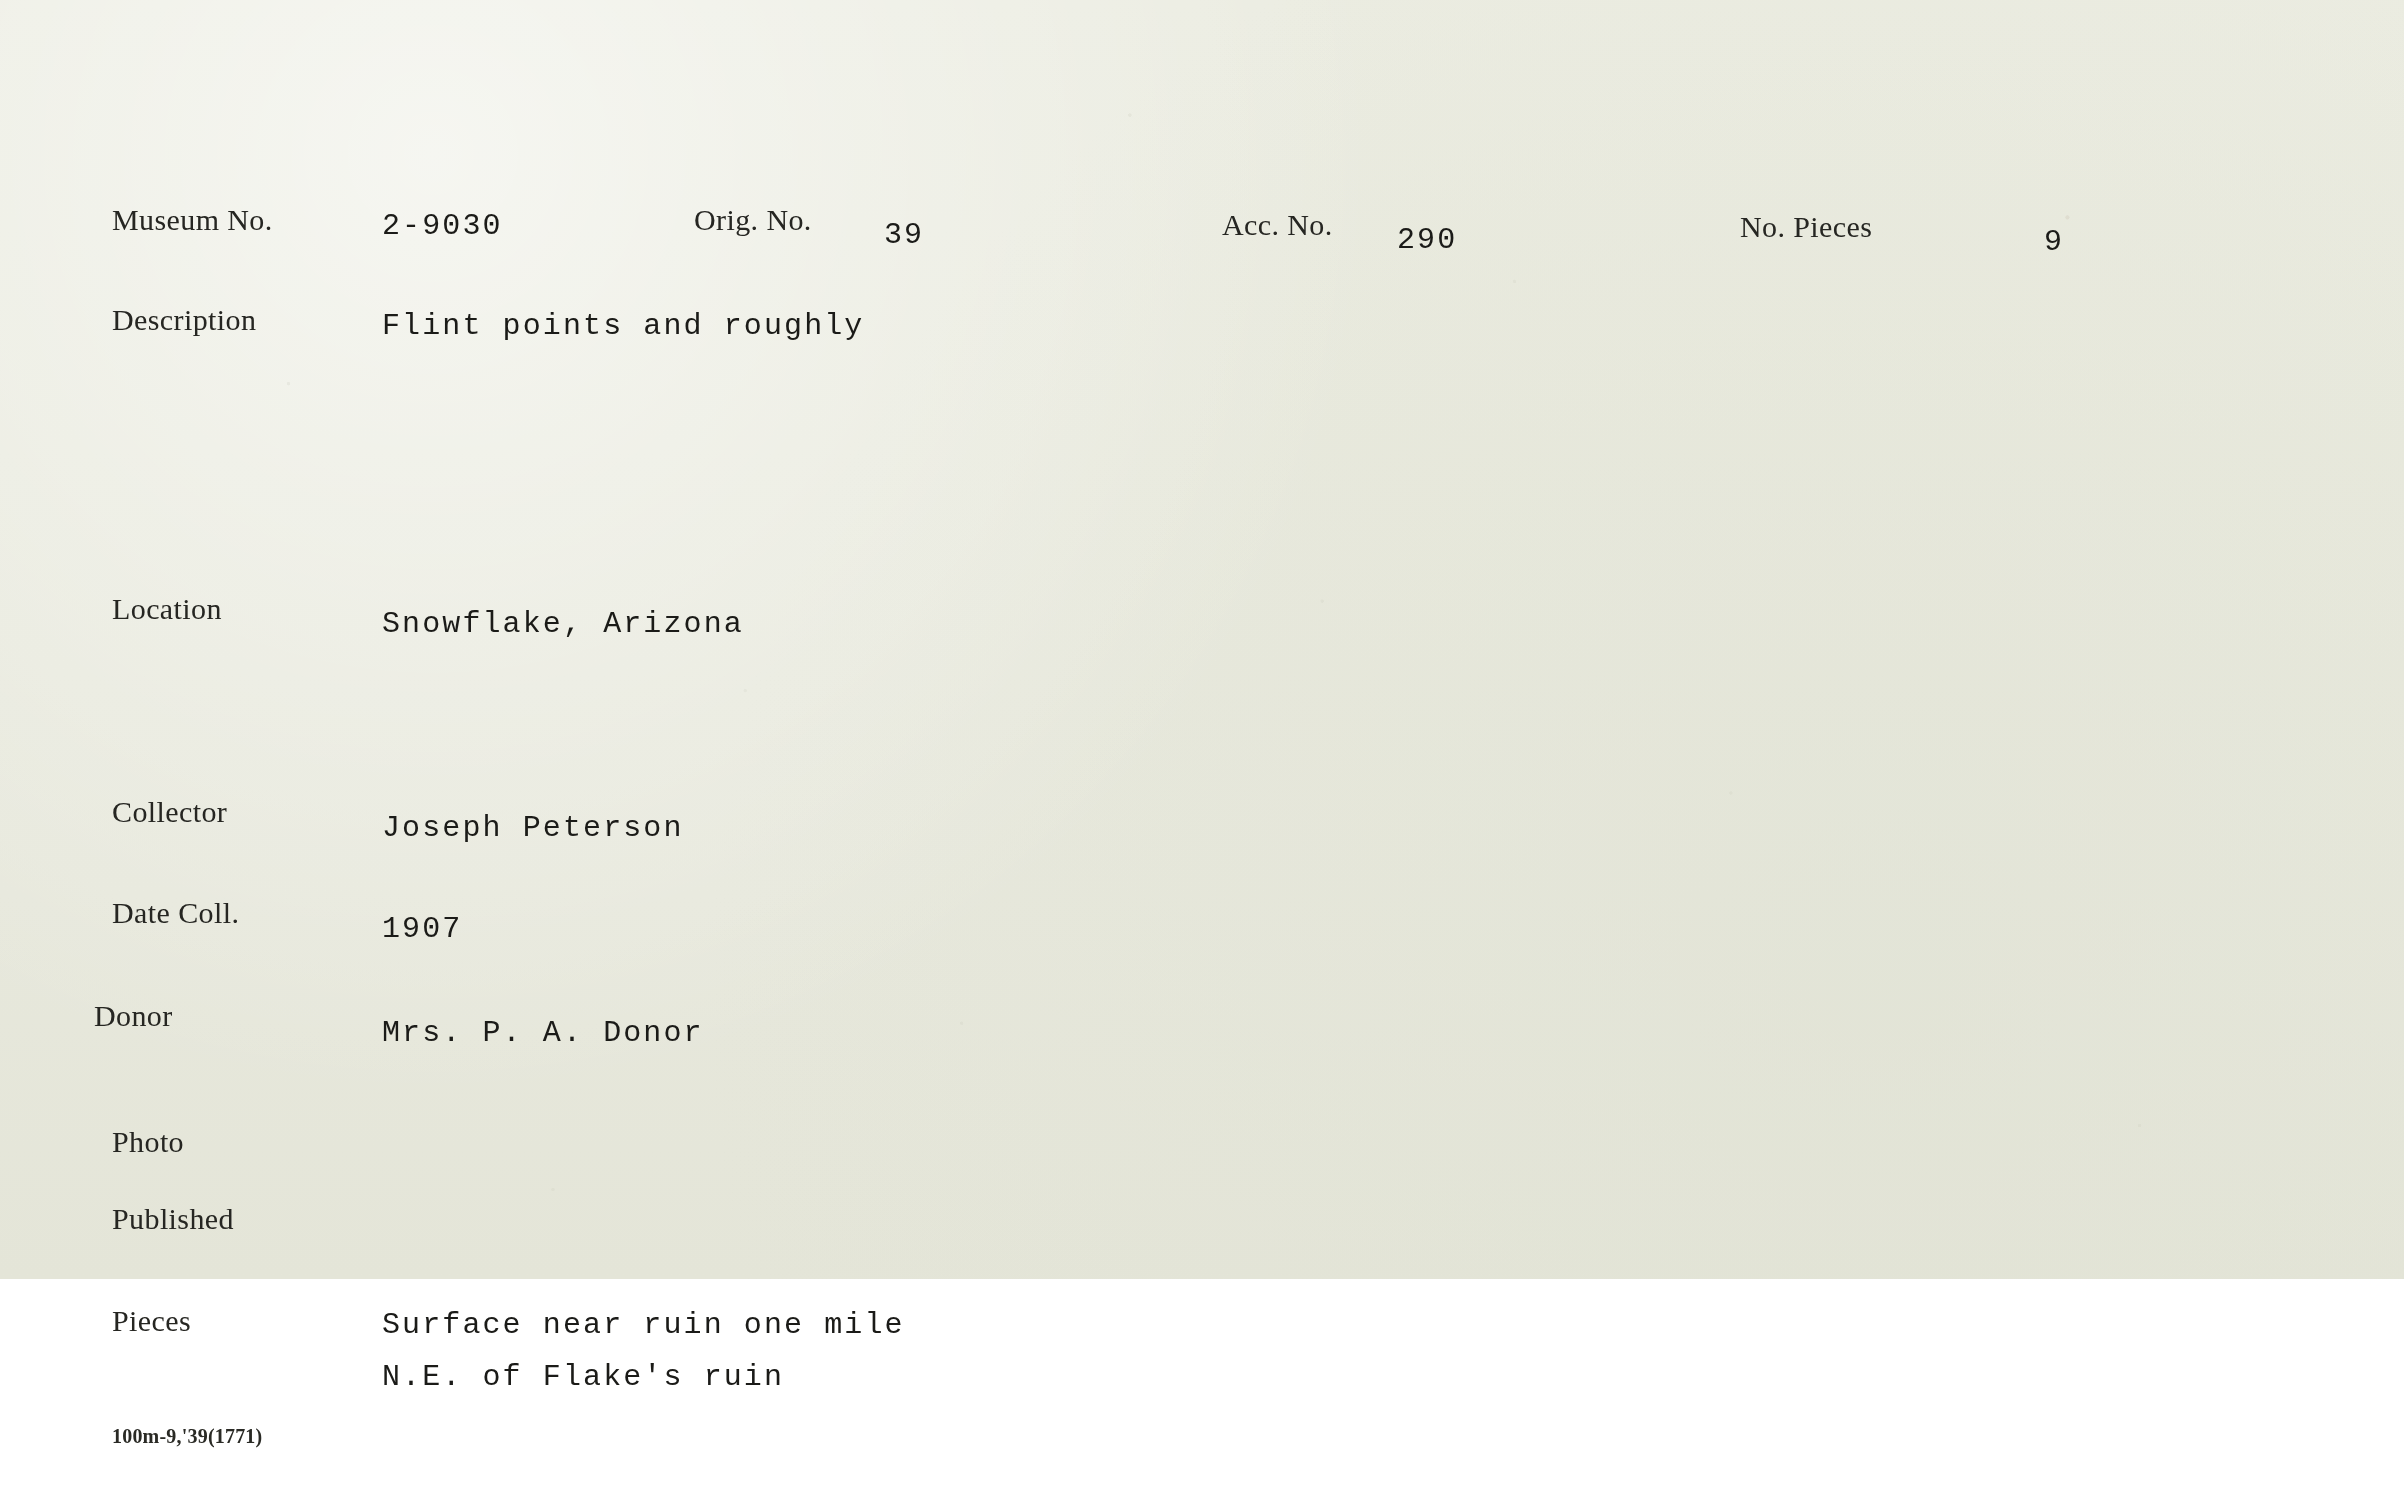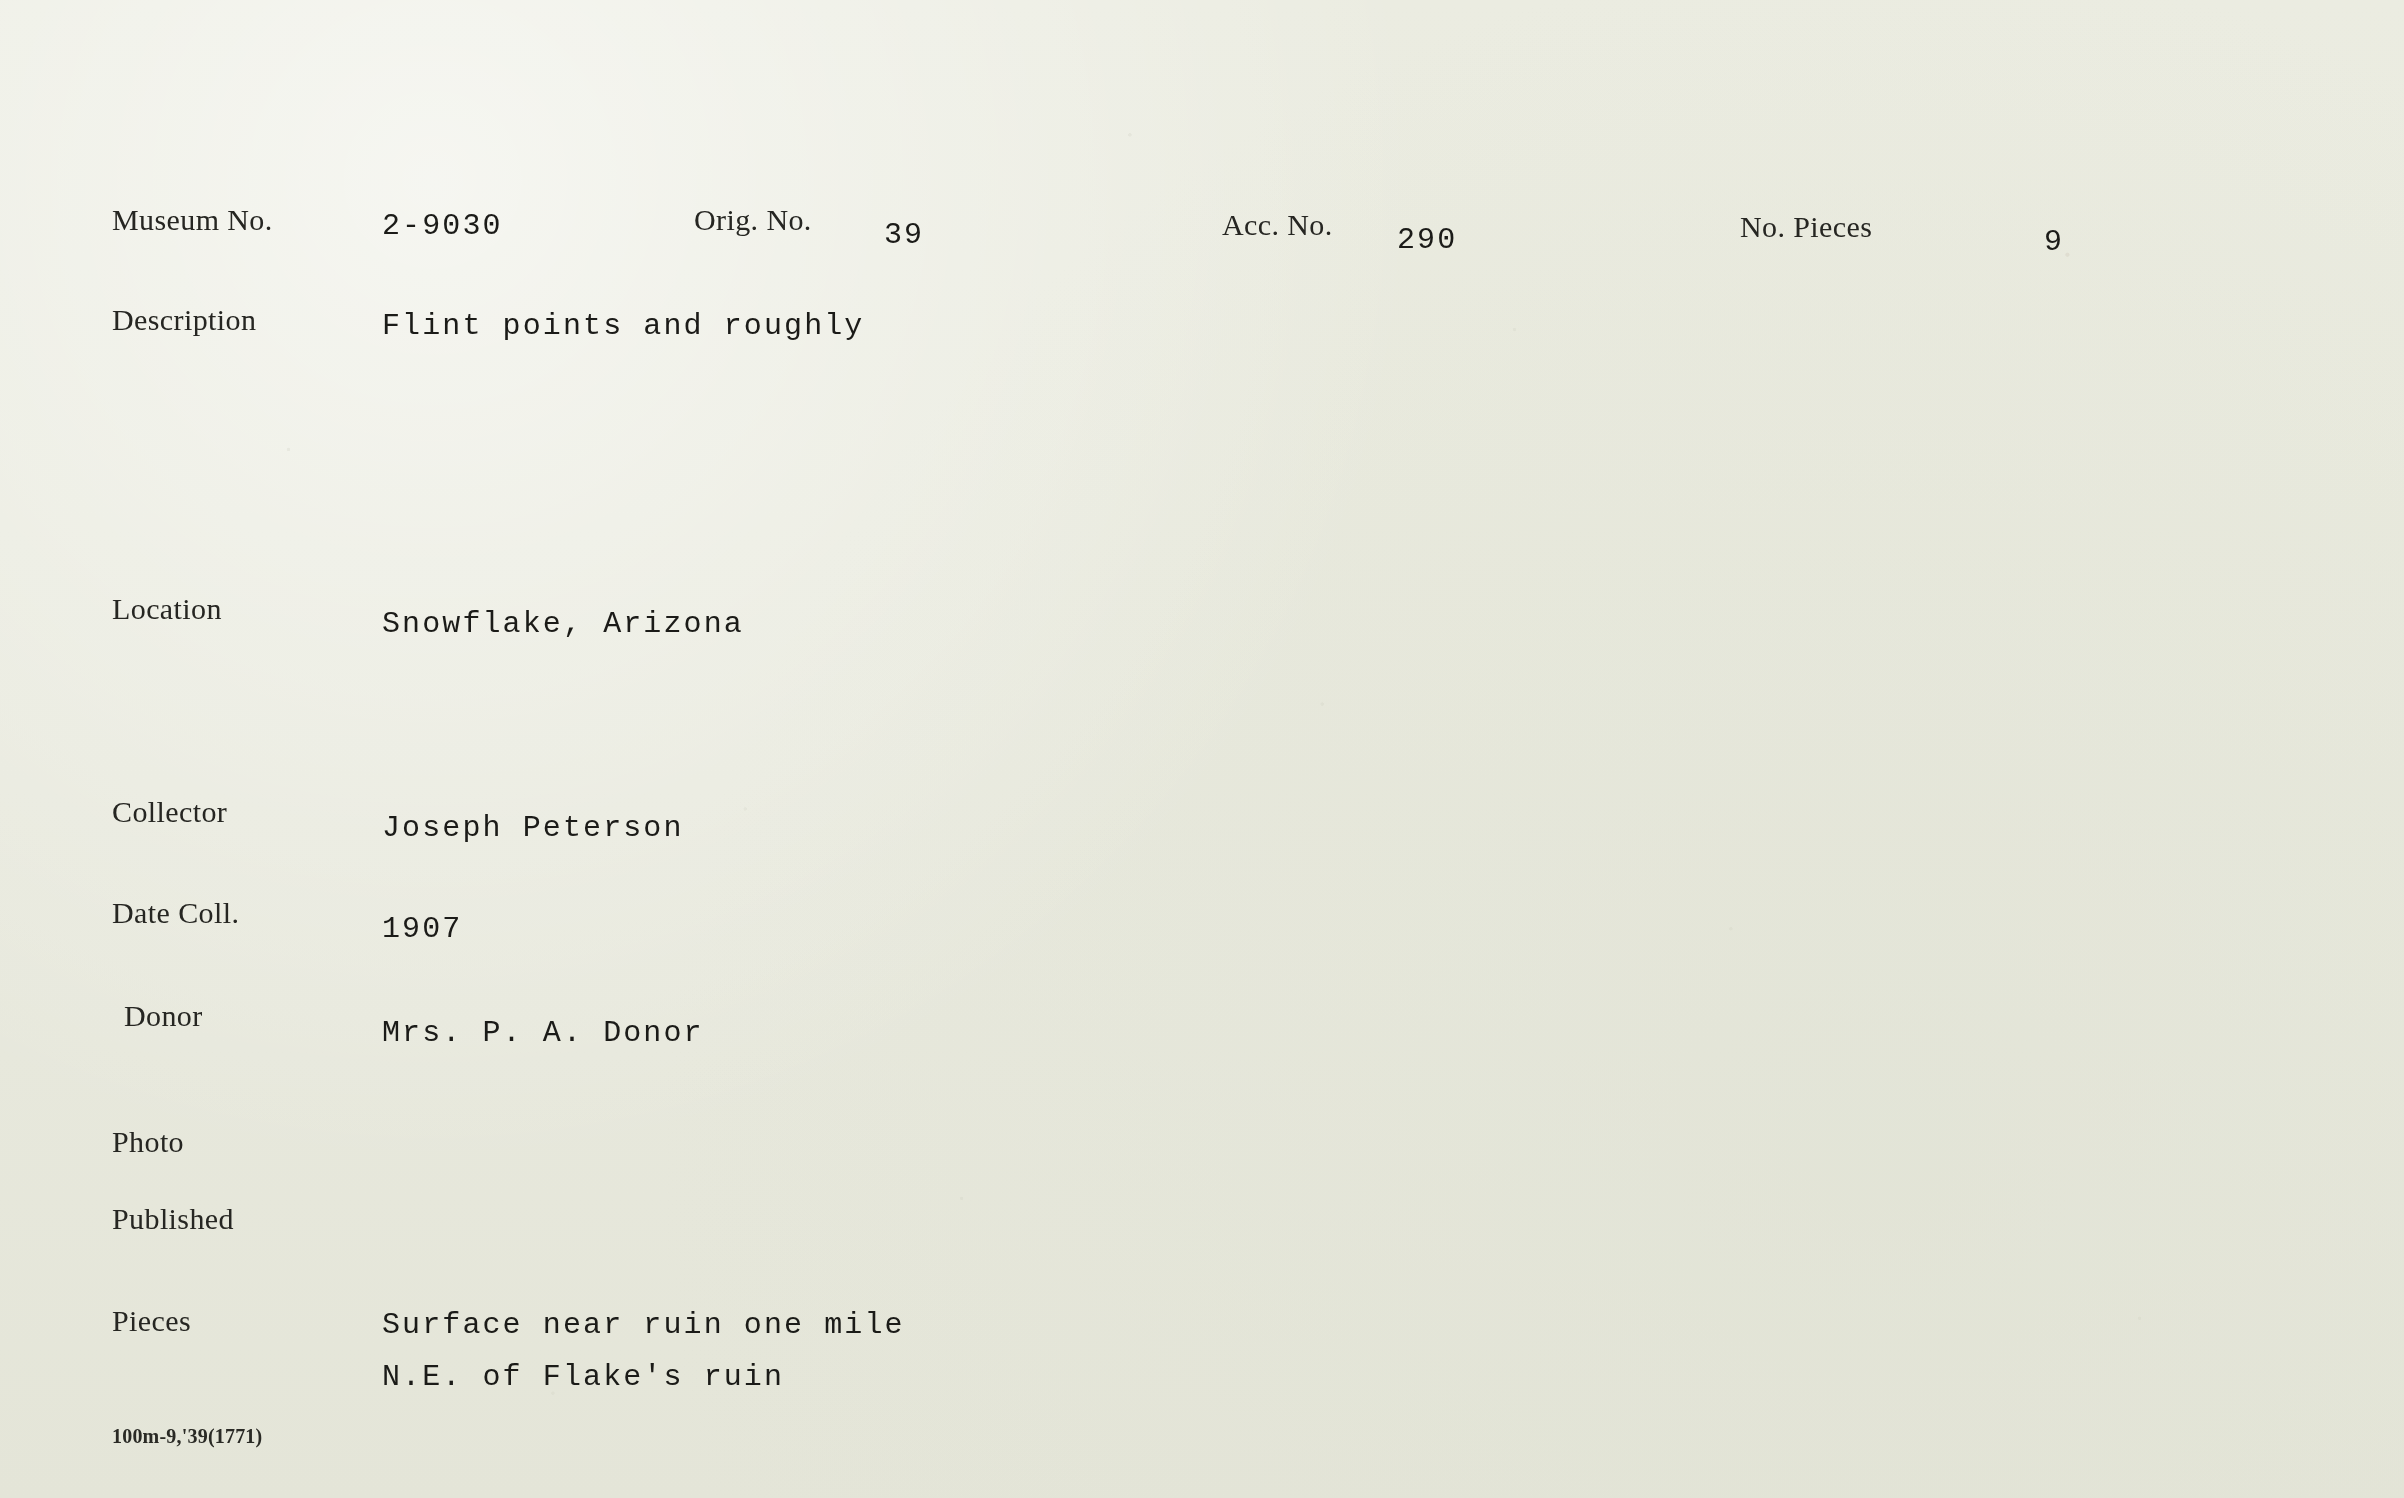--- a/index.html
+++ b/index.html
@@ -13,21 +13,21 @@
     overflow: hidden;
     font-family: "Liberation Serif", serif;
   }
 
   
   #card {
     position: absolute;
     left: 0;
     top: 0;
     width: 2404px;
-    height: 1498px;
+    height: 1279px;
     background:
       radial-gradient(circle at 18% 12%, rgba(255,255,255,0.55) 0%, rgba(255,255,255,0) 42%),
       radial-gradient(circle at 78% 78%, rgba(224,226,212,0.6) 0%, rgba(224,226,212,0) 55%),
       linear-gradient(180deg, #ebece1 0%, #e9eade 35%, #e7e8dc 70%, #e4e5d8 100%);
   }
 
   
   #grain {
     position: absolute;
     inset: 0;
@@ -101,21 +101,21 @@
 
   <div class="label" style="left:112px; top:592px;">Location</div>
   <div class="typed" style="left:382px; top:598px;">Snowflake, Arizona</div>
 
   <div class="label" style="left:112px; top:795px;">Collector</div>
   <div class="typed" style="left:382px; top:802px;">Joseph Peterson</div>
 
   <div class="label" style="left:112px; top:896px;">Date Coll.</div>
   <div class="typed" style="left:382px; top:903px;">1907</div>
 
-  <div class="label" style="left:124px; top:999px;">Donor</div>
+  <div class="label" style="left:94px; top:999px;">Donor</div>
   <div class="typed" style="left:382px; top:1007px;">Mrs. P. A. Donor</div>
 
   <div class="label" style="left:112px; top:1100px;margin-top:25px;">Photo</div>
   <div class="typed" style="left:382px; top:1107px;"></div>
 
   <div class="label" style="left:112px; top:1202px;">Published</div>
   <div class="typed" style="left:382px; top:1209px;"></div>
 
   <div class="label" style="left:112px; top:1304px;">Pieces</div>
   <div class="typed" style="left:382px; top:1299px;">Surface near ruin one mile</div>

